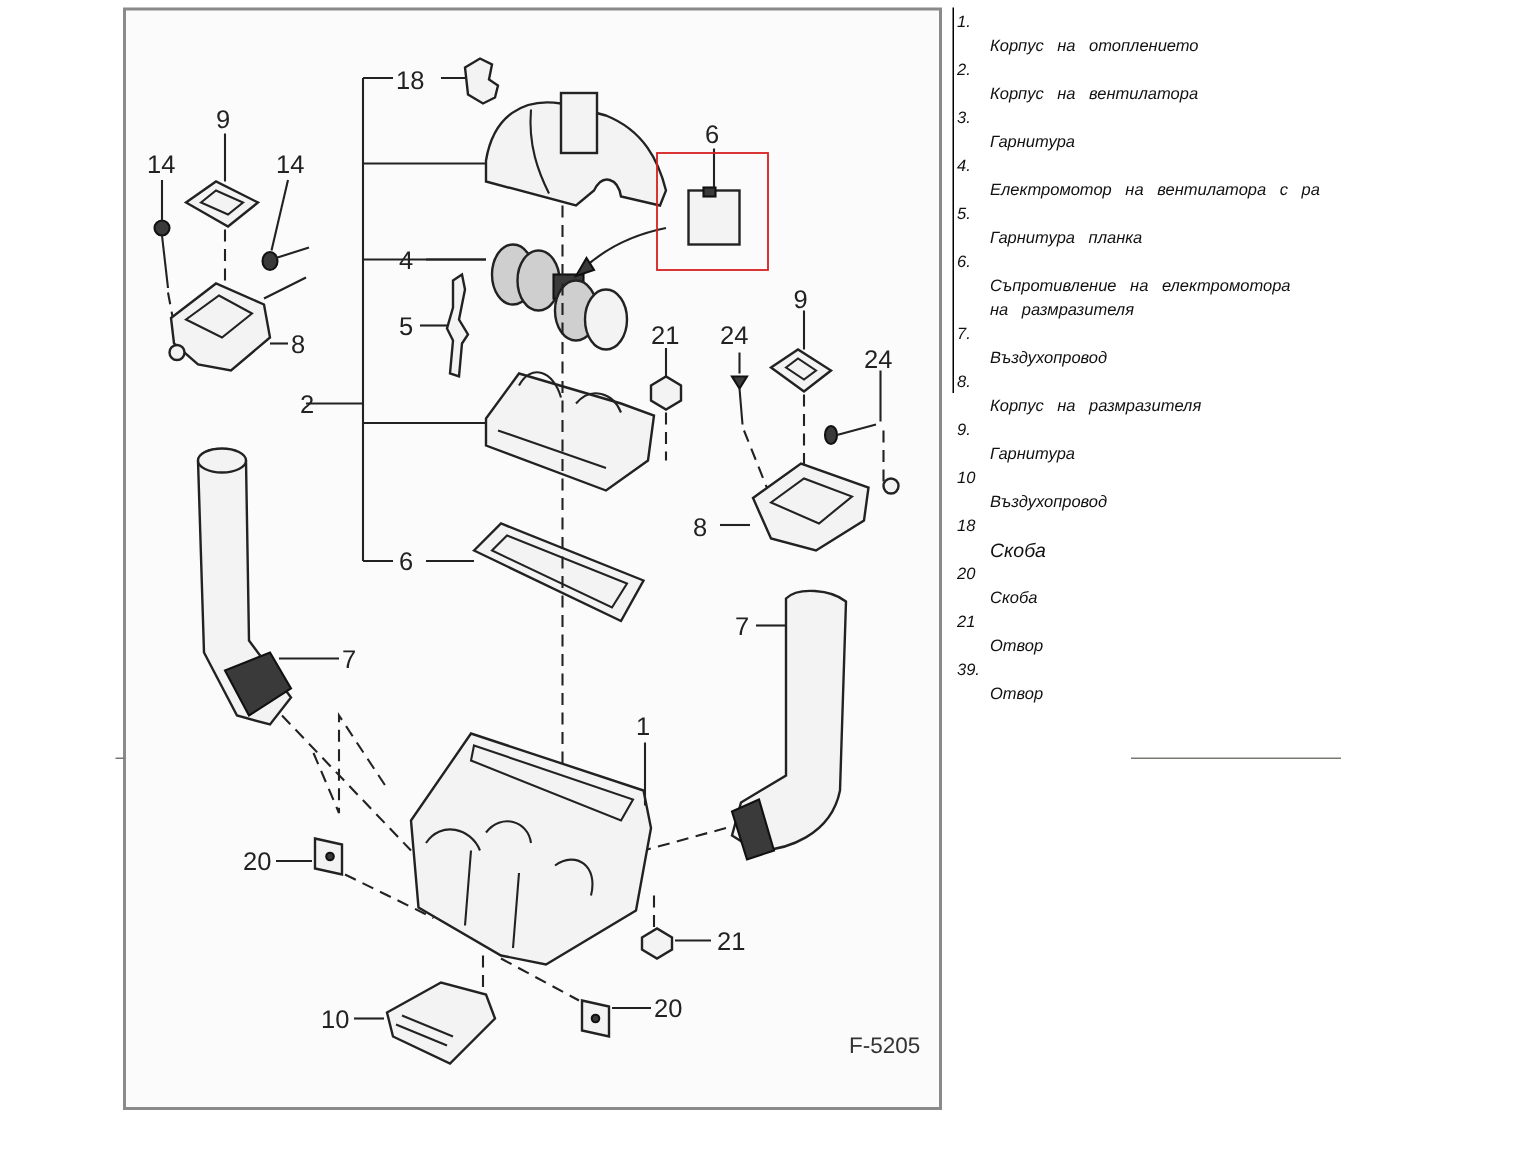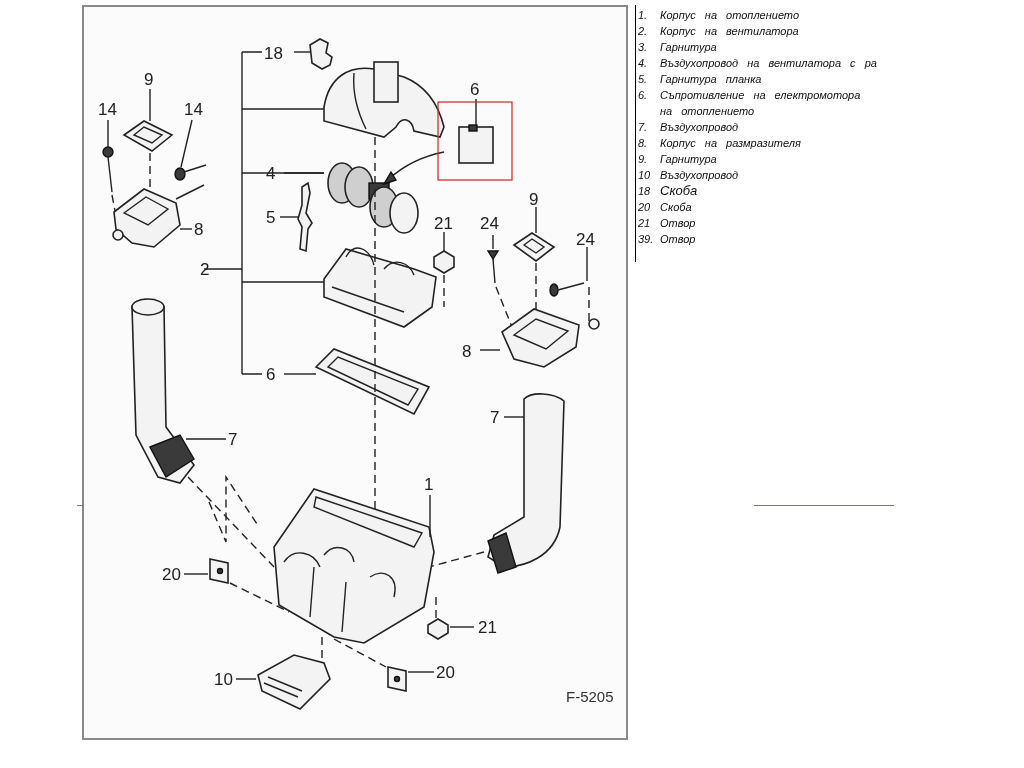--- a/index.html
+++ b/index.html
@@ -10,21 +10,21 @@
   .code { font-family: "Liberation Sans", sans-serif; font-size: 15px; fill: #333; }
   .part { fill: #f3f3f3; stroke: #222; stroke-width: 1.6; }
   .partd { fill: #cfcfcf; stroke: #222; stroke-width: 1.6; }
   .dark { fill: #3a3a3a; stroke: #111; stroke-width: 1.4; }
   .ldr { stroke: #222; stroke-width: 1.4; fill: none; }
   .dash { stroke: #222; stroke-width: 1.4; fill: none; stroke-dasharray: 8 5; }
   #legend-rule { position: absolute; left: 635px; top: 5px; width: 1px; height: 257px; background: #000; }
   #legend { position: absolute; left: 638px; top: 7px; width: 256px; overflow: hidden; font-style: italic; font-size: 11px; color: #111; line-height: 16px; }
   .leg-row { display: flex; white-space: nowrap; }
   .leg-num { width: 22px; flex: none; }
-  .leg-text { flex: 1; word-spacing: 6px; }
+  .leg-text { flex: 1; word-spacing: 6px; margin-top: 16px; }
   .leg-cont { padding-left: 22px; word-spacing: 6px; white-space: nowrap; }
   .leg-row.big .leg-text { font-size: 13px; }
   #right-rule { position: absolute; left: 754px; top: 505px; width: 140px; height: 1px; background: #7a7a70; }
   #left-tick { position: absolute; left: 77px; top: 505px; width: 6px; height: 1px; background: #777; }
 </style>
 </head>
 <body>
 
 <div id="diagram-frame">
   <svg width="546" height="735" viewBox="0 0 546 735">
@@ -231,31 +231,31 @@
   <div class="leg-row">
       <span class="leg-num">2.</span>
       <span class="leg-text">Корпус на вентилатора</span>
     </div>
   <div class="leg-row">
       <span class="leg-num">3.</span>
       <span class="leg-text">Гарнитура</span>
     </div>
   <div class="leg-row">
       <span class="leg-num">4.</span>
-      <span class="leg-text">Въздухопровод на вентилатора с ра</span>
+      <span class="leg-text">Електромотор на вентилатора с ра</span>
     </div>
   <div class="leg-row">
       <span class="leg-num">5.</span>
       <span class="leg-text">Гарнитура планка</span>
     </div>
   <div class="leg-row">
       <span class="leg-num">6.</span>
       <span class="leg-text">Съпротивление на електромотора</span>
     </div>
-  <div class="leg-cont">на отоплението</div>
+  <div class="leg-cont">на размразителя</div>
   <div class="leg-row">
       <span class="leg-num">7.</span>
       <span class="leg-text">Въздухопровод</span>
     </div>
   <div class="leg-row">
       <span class="leg-num">8.</span>
       <span class="leg-text">Корпус на размразителя</span>
     </div>
   <div class="leg-row">
       <span class="leg-num">9.</span>

